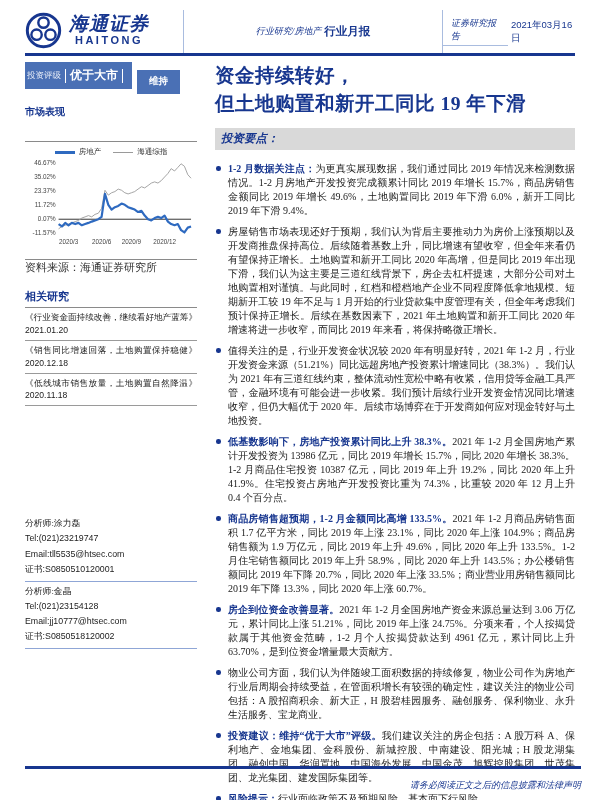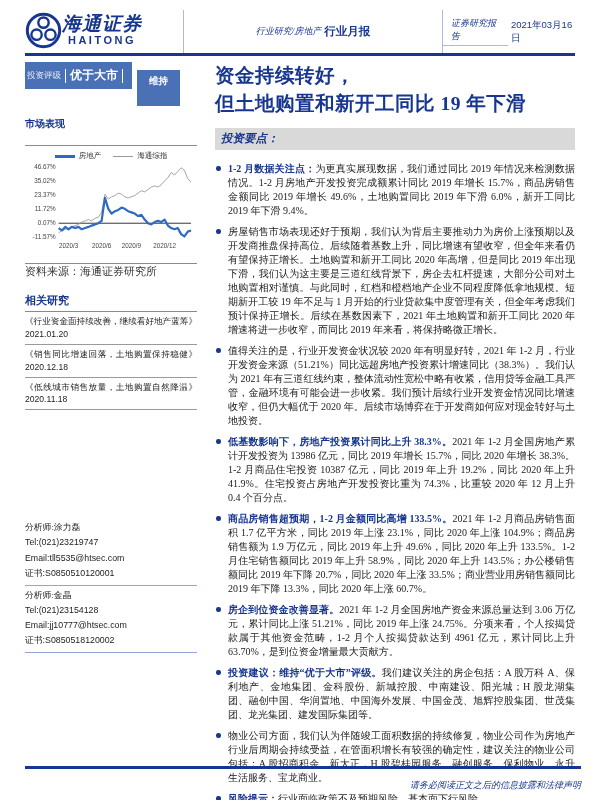--- a/index.html
+++ b/index.html
@@ -8,21 +8,21 @@
     position:relative; width:600px; height:800px; margin:0 auto;
     background:#fff; overflow:hidden;
     font-family:"Liberation Serif", serif; color:#1a1a1a;
   }
   
   .header {
     position:absolute; left:25px; right:25px; top:10px; height:46px;
     display:flex; align-items:stretch;
     border-bottom:3px solid #17368f;
   }
-  .h-logo { width:158px; display:flex; align-items:center; padding-bottom:3px; }
+  .h-logo { width:158px; display:flex; align-items:center; gap:7px; padding-bottom:3px; }
   .logo-mark { width:37px; height:37px; flex:0 0 auto; }
   .logo-text { display:flex; flex-direction:column; align-items:center; line-height:1; }
   .logo-cn { font-size:19px; font-weight:bold; font-style:italic; color:#17368f; letter-spacing:1px; }
   .logo-en { font-size:11px; font-weight:bold; color:#17368f; letter-spacing:2.5px; font-family:"Liberation Sans",sans-serif; margin-top:2px; }
   .h-mid {
     flex:1; display:flex; flex-direction:row; align-items:center; justify-content:center; gap:3px;
     border-left:1px solid #a9bcdf; border-right:1px solid #a9bcdf;
   }
   .h-mid .cat { font-size:9px; font-style:italic; color:#17368f; }
   .h-mid .rtype { font-size:11.5px; font-weight:bold; color:#17368f; }
@@ -37,25 +37,25 @@
   .rating-row { display:flex; align-items:flex-start; }
   .rating-bar {
     background:#4a70b5; color:#fff; display:flex; align-items:center;
     padding:5px 5px 5px 2px; height:27px;
   }
   .rating-label { font-size:8.5px; color:#e8edf8; }
   .vline { width:1px; height:14px; background:#fff; margin:0 4px; }
   .rating-value { font-size:12px; font-weight:bold; }
   .rating-keep {
     background:#4a70b5; color:#fff; font-size:9.5px; font-weight:bold;
-    margin-left:5px; margin-top:8px; padding:5px 12px 4px; height:36px;
+    margin-left:5px; margin-top:8px; padding:5px 12px 4px; height:24px;
   }
   
   .mkt-heading { margin-top:11px; font-size:10px; font-weight:bold; color:#17368f; }
-  .chart-box { margin-top:14px; border-top:1px solid #8a8a8a; border-bottom:1px solid #8a8a8a; padding:4px 0 2px; }
+  .chart-box { margin-top:22px; border-top:1px solid #8a8a8a; border-bottom:1px solid #8a8a8a; padding:4px 0 2px; }
   .legend { display:flex; justify-content:center; align-items:center; gap:12px; height:12px; }
   .legend .item { display:flex; align-items:center; gap:4px; }
   .legend .lbl { font-size:7.5px; color:#333; }
   .sw { display:inline-block; width:20px; }
   .sw-re { height:3px; background:#2e6ac0; }
   .sw-idx { height:1px; background:#9a9a9a; }
   .src-note { font-size:11px; color:#333; }
   
   .rel-heading { margin-top:14px; font-size:11px; font-weight:bold; color:#17368f; padding-bottom:3px; border-bottom:1px solid #8a8a8a; }
   .rel-item { font-size:8.6px; line-height:1.5; color:#222; padding:3px 0 3px; border-bottom:1px solid #9a9a9a; text-align:justify; }
@@ -183,22 +183,22 @@
 
       <div class="points-bar">投资要点：</div>
 
       <ul class="bullets">
         <li><span class="dot"></span><strong>1-2 月数据关注点：</strong><span>为更真实展现数据，我们通过同比 2019 年情况来检测数据情况。1-2 月房地产开发投资完成额累计同比 2019 年增长 15.7%，商品房销售金额同比 2019 年增长 49.6%，土地购置同比 2019 年下滑 6.0%，新开工同比 2019 年下滑 9.4%。</span></li>
         <li><span class="dot"></span><strong></strong><span>房屋销售市场表现还好于预期，我们认为背后主要推动力为房价上涨预期以及开发商推盘保持高位。后续随着基数上升，同比增速有望收窄，但全年来看仍有望保持正增长。土地购置和新开工同比 2020 年高增，但是同比 2019 年出现下滑，我们认为这主要是三道红线背景下，房企去杠杆提速，大部分公司对土地购置相对谨慎。与此同时，红档和橙档地产企业不同程度降低拿地规模。短期新开工较 19 年不足与 1 月开始的行业贷款集中度管理有关，但全年考虑我们预计保持正增长。后续在基数因素下，2021 年土地购置和新开工同比 2020 年增速将进一步收窄，而同比 2019 年来看，将保持略微正增长。</span></li>
         <li><span class="dot"></span><strong></strong><span>值得关注的是，行业开发资金状况较 2020 年有明显好转，2021 年 1-2 月，行业开发资金来源（51.21%）同比远超房地产投资累计增速同比（38.3%）。我们认为 2021 年有三道红线约束，整体流动性宽松中略有收紧，信用贷等金融工具严管，金融环境有可能会进一步收紧。我们预计后续行业开发资金情况同比增速收窄，但仍大幅优于 2020 年。后续市场博弈在于开发商如何应对现金转好与土地投资。</span></li>
         <li><span class="dot"></span><strong>低基数影响下，房地产投资累计同比上升 38.3%。</strong><span>2021 年 1-2 月全国房地产累计开发投资为 13986 亿元，同比 2019 年增长 15.7%，同比 2020 年增长 38.3%。1-2 月商品住宅投资 10387 亿元，同比 2019 年上升 19.2%，同比 2020 年上升 41.9%。住宅投资占房地产开发投资比重为 74.3%，比重较 2020 年 12 月上升 0.4 个百分点。</span></li>
         <li><span class="dot"></span><strong>商品房销售超预期，1-2 月金额同比高增 133.5%。</strong><span>2021 年 1-2 月商品房销售面积 1.7 亿平方米，同比 2019 年上涨 23.1%，同比 2020 年上涨 104.9%；商品房销售额为 1.9 万亿元，同比 2019 年上升 49.6%，同比 2020 年上升 133.5%。1-2 月住宅销售额同比 2019 年上升 58.9%，同比 2020 年上升 143.5%；办公楼销售额同比 2019 年下降 20.7%，同比 2020 年上涨 33.5%；商业营业用房销售额同比 2019 年下降 13.3%，同比 2020 年上涨 60.7%。</span></li>
         <li><span class="dot"></span><strong>房企到位资金改善显著。</strong><span>2021 年 1-2 月全国房地产资金来源总量达到 3.06 万亿元，累计同比上涨 51.21%，同比 2019 年上涨 24.75%。分项来看，个人按揭贷款属于其他资金范畴，1-2 月个人按揭贷款达到 4961 亿元，累计同比上升 63.70%，是到位资金增量最大贡献方。</span></li>
+        <li><span class="dot"></span><strong></strong><span>物业公司方面，我们认为伴随竣工面积数据的持续修复，物业公司作为房地产行业后周期会持续受益，在管面积增长有较强的确定性，建议关注的物业公司包括：A 股招商积余、新大正，H 股碧桂园服务、融创服务、保利物业、永升生活服务、宝龙商业。</span></li>
         <li><span class="dot"></span><strong>投资建议：维持“优于大市”评级。</strong><span>我们建议关注的房企包括：A 股万科 A、保利地产、金地集团、金科股份、新城控股、中南建设、阳光城；H 股龙湖集团、融创中国、华润置地、中国海外发展、中国金茂、旭辉控股集团、世茂集团、龙光集团、建发国际集团等。</span></li>
-        <li><span class="dot"></span><strong></strong><span>物业公司方面，我们认为伴随竣工面积数据的持续修复，物业公司作为房地产行业后周期会持续受益，在管面积增长有较强的确定性，建议关注的物业公司包括：A 股招商积余、新大正，H 股碧桂园服务、融创服务、保利物业、永升生活服务、宝龙商业。</span></li>
         <li><span class="dot"></span><strong>风险提示：</strong><span>行业面临政策不及预期风险、基本面下行风险。</span></li>
       </ul>
     </div>
   </div>
 
   <div class="footer">
     <span>请务必阅读正文之后的信息披露和法律声明</span>
   </div>
 </div>
 

